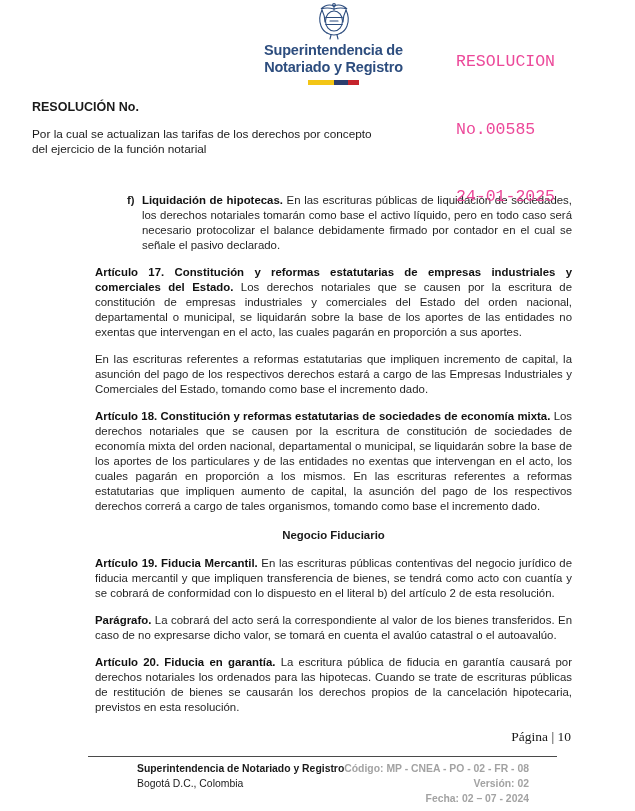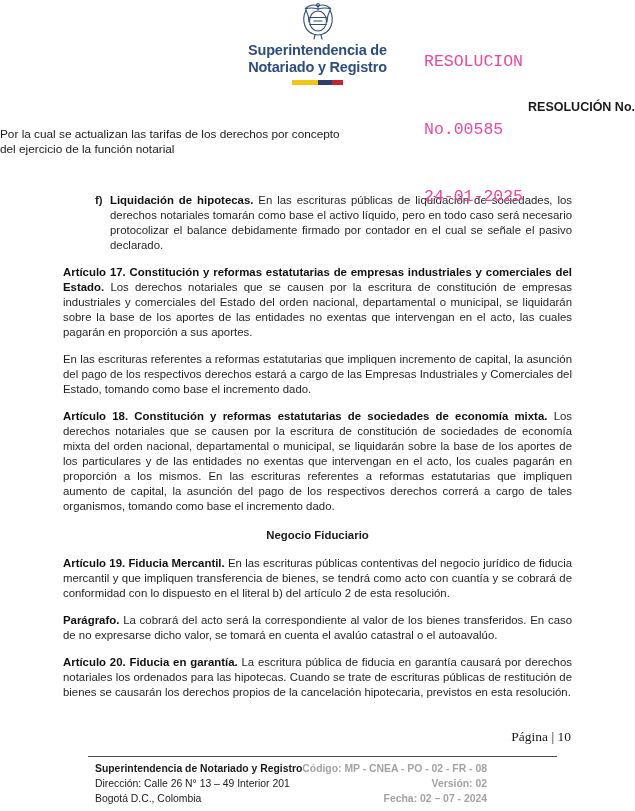--- a/index.html
+++ b/index.html
@@ -5,20 +5,21 @@
   * { margin:0; padding:0; box-sizing:border-box; }
   html,body { background:#e8e8e8; }
   .page {
     position:relative;
     width:635px; height:811px;
     background:#ffffff;
     font-family:"Liberation Sans", sans-serif;
     color:#222;
     overflow:hidden;
     margin:0 auto;
+    padding-left:32px;
   }
   
   .header { position:relative; height:88px; }
   .logo-block {
     position:absolute; left:50%; top:2px;
     transform:translateX(-50%);
     text-align:center; width:220px;
   }
   .coat { display:block; margin:0 auto; }
   .org-logo-text {
@@ -37,21 +38,21 @@
   .flag-bar .b { flex:0 0 27%; background:#2c3e6e; }
   .flag-bar .r { flex:0 0 23%; background:#c5242c; }
   .resolution-stamp {
     position:absolute; left:424px; top:6px;
     font-family:"Liberation Mono", monospace;
     font-size:16.5px; line-height:22.5px;
     color:#ec4899; white-space:pre;
   }
   
   .doc-title {
-    text-align:right; font-weight:bold;
+    text-align:left; font-weight:bold;
     font-size:12.5px; margin-top:12px; color:#1a1a1a;
   }
   .doc-subtitle {
     text-align:left; font-size:11.8px; line-height:15px;
     margin-top:13px; color:#1a1a1a;
   }
   
   .content {
     padding:0 63px;
     font-size:11.4px; line-height:15px;
@@ -71,21 +72,21 @@
     position:absolute; top:729px; right:64px;
     font-family:"Liberation Serif", serif;
     font-size:13.5px; color:#1a1a1a;
   }
   .footer-divider {
     position:absolute; top:756px; left:88px; right:78px;
     border-top:1.6px solid #4a4a4a; height:0;
   }
   .footer-info {
     position:absolute; top:762px; left:95px; right:64px;
-    display:flex; justify-content:flex-start;
+    display:flex; justify-content:center;
     font-size:10.4px; line-height:14.8px;
   }
   .footer-left { color:#1a1a1a; }
   .footer-left .org { font-weight:bold; }
   .footer-right { text-align:right; color:#a3a3a3; font-weight:bold; }
 </style>
 </head>
 <body>
 
 <div class="page">
@@ -155,21 +156,20 @@
     <p class="para"><b>Parágrafo.</b> <span>La cobrará del acto será la correspondiente al valor de los bienes transferidos. En caso de no expresarse dicho valor, se tomará en cuenta el avalúo catastral o el autoavalúo.</span></p>
 
     <p class="para"><b>Artículo 20. Fiducia en garantía.</b> <span>La escritura pública de fiducia en garantía causará por derechos notariales los ordenados para las hipotecas. Cuando se trate de escrituras públicas de restitución de bienes se causarán los derechos propios de la cancelación hipotecaria, previstos en esta resolución.</span></p>
   </div>
 
   <div class="page-number">Página | 10</div>
   <div class="footer-divider"></div>
   <div class="footer-info">
     <div class="footer-left">
       <div class="org">Superintendencia de Notariado y Registro</div>
-      <div>Dirección: Calle 26 N° 13 – 49 Interior 201</div>
       <div>Bogotá D.C., Colombia</div>
     </div>
     <div class="footer-right">
       <div>Código: MP - CNEA - PO - 02 - FR - 08</div>
       <div>Versión: 02</div>
       <div>Fecha: 02 – 07 - 2024</div>
     </div>
   </div>
 
 </div>

